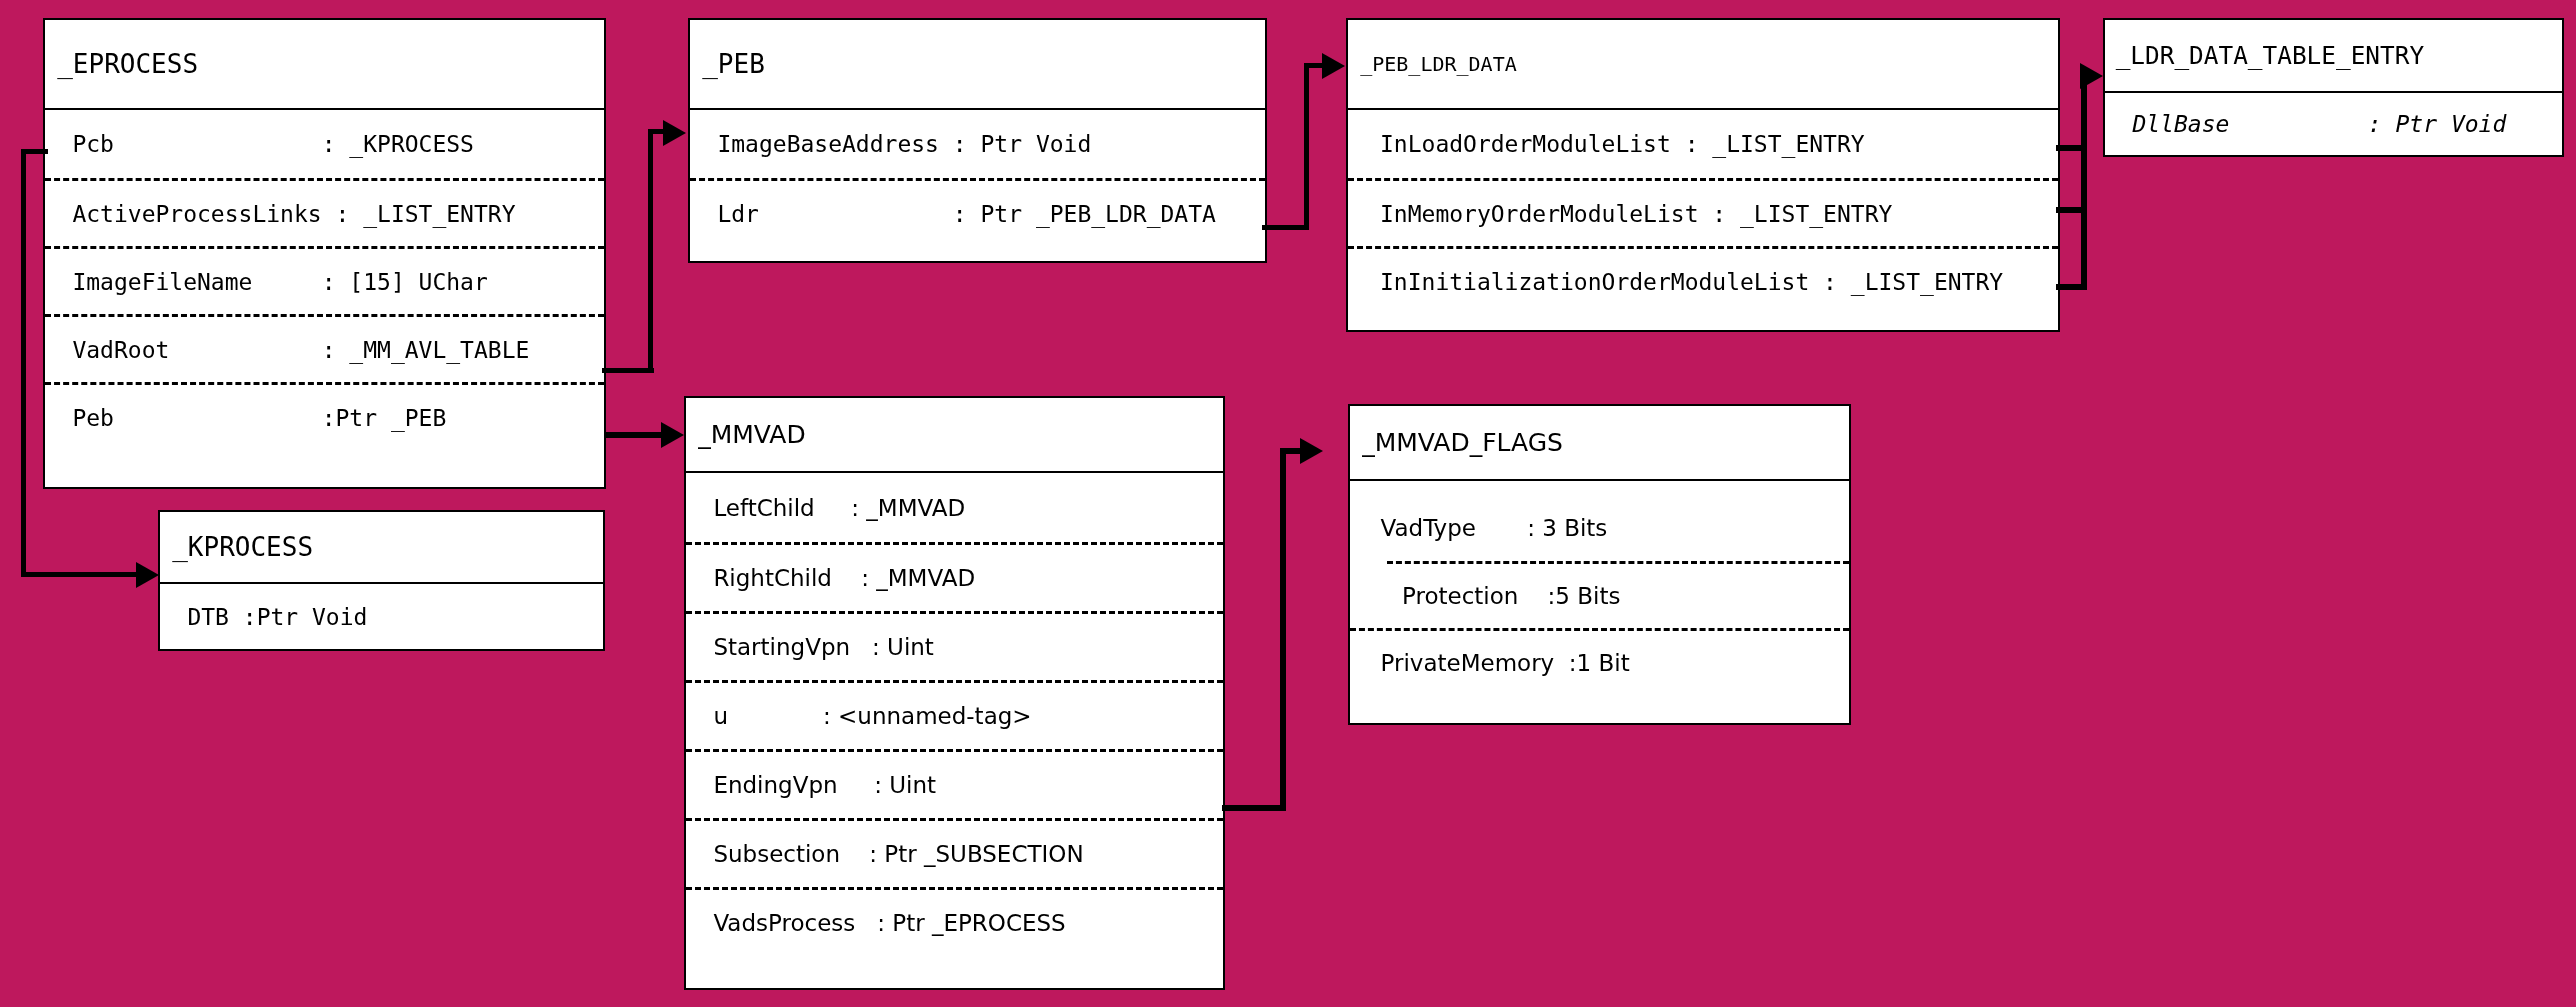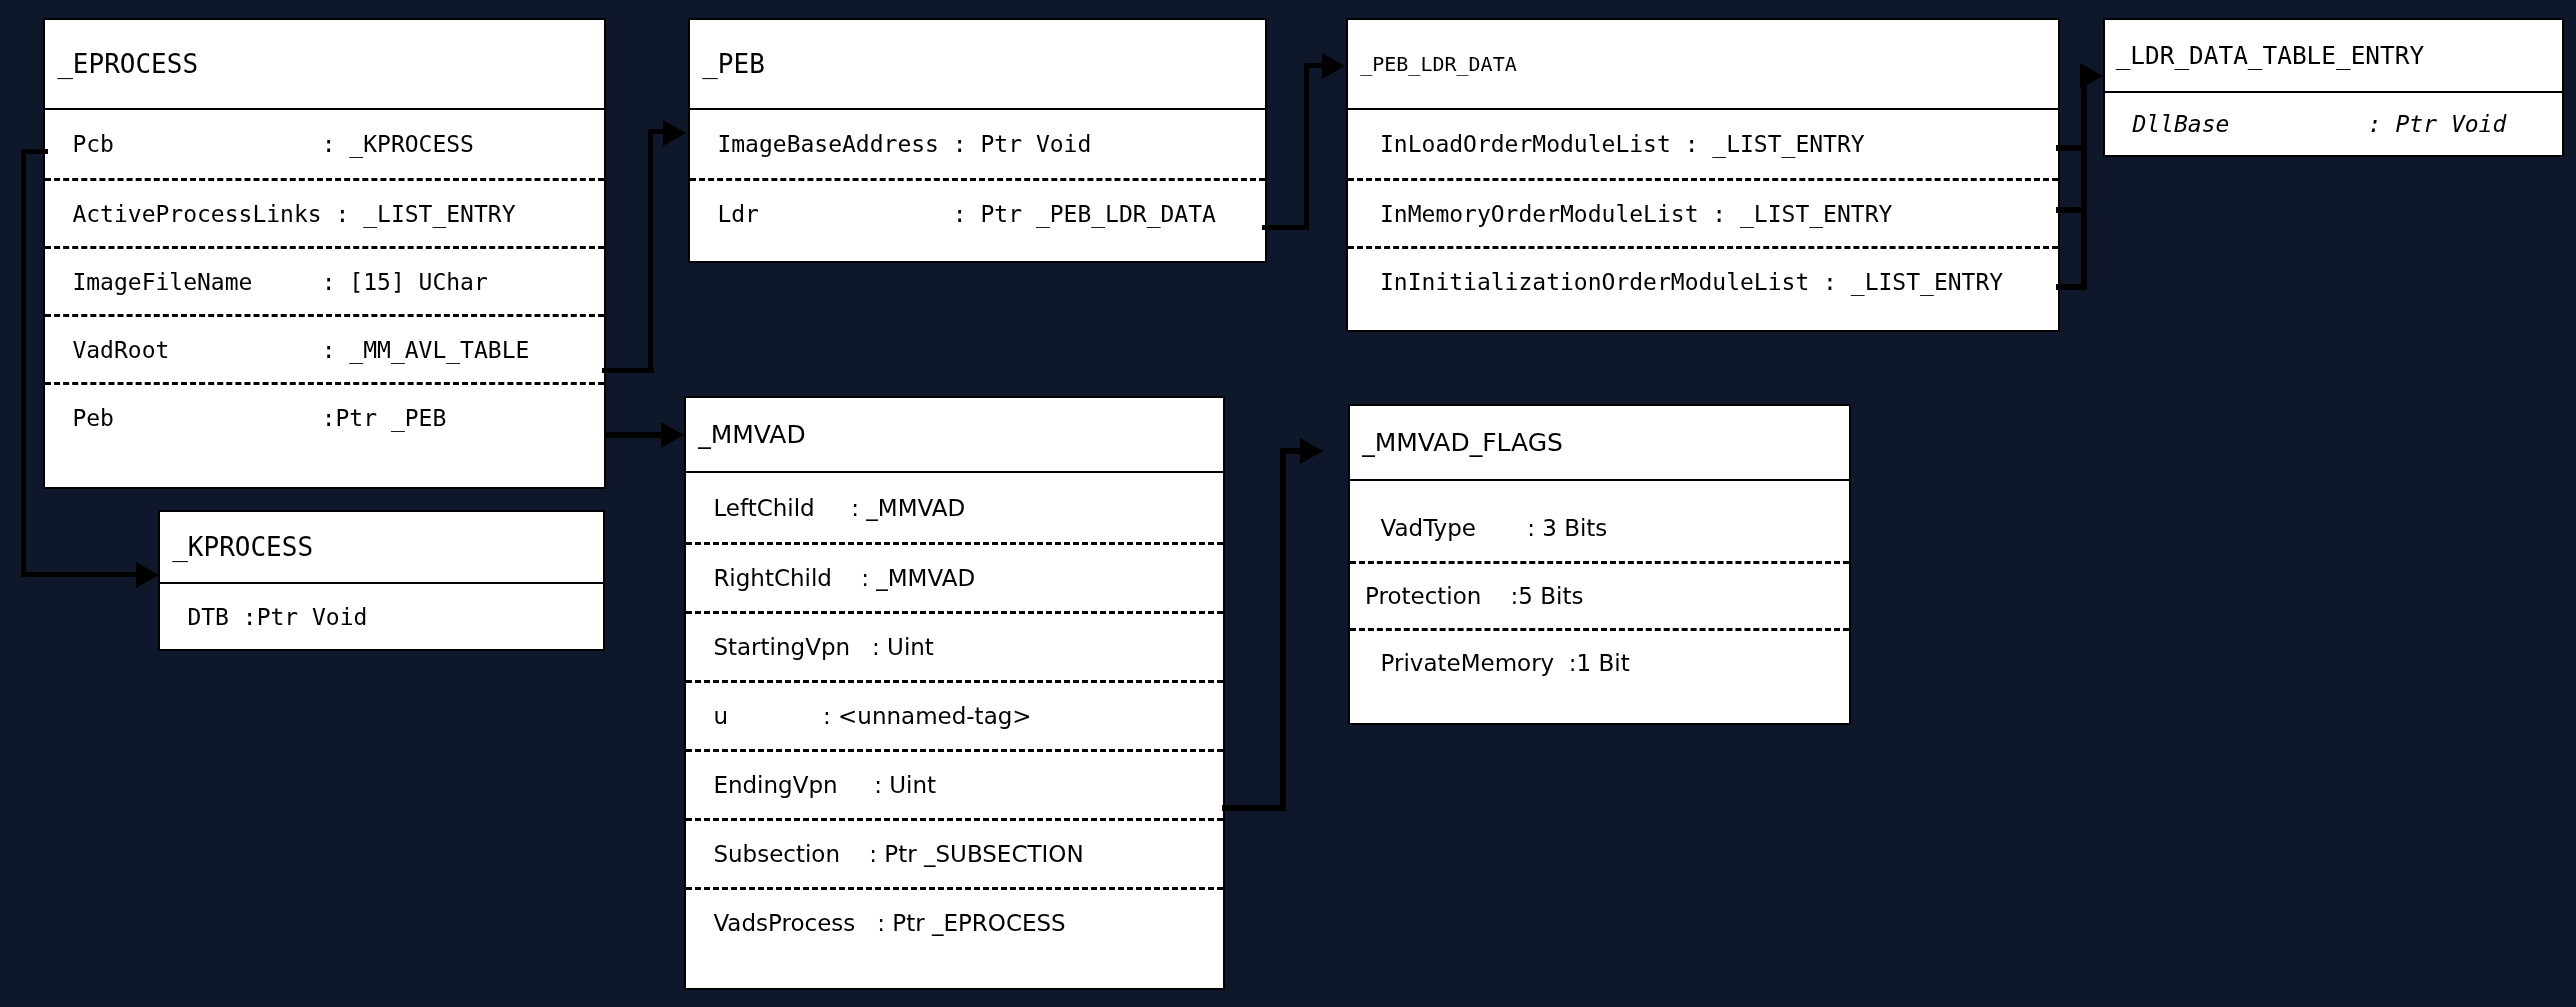--- a/index.html
+++ b/index.html
@@ -5,21 +5,21 @@
 <style>
   html, body {
     margin: 0;
     padding: 0;
     background: #ffffff;
   }
   #canvas {
     position: relative;
     width: 2576px;
     height: 1007px;
-    background: #0f172a;
+    background: #be185d;
     overflow: hidden;
   }
   
   .box {
     position: absolute;
     box-sizing: border-box;
     border: 2.3px solid #000000;
     background: #ffffff;
   }
   .box-title {
@@ -148,21 +148,21 @@
       <div class="field sep" style="height:69px; font-size:23px;">VadsProcess   : Ptr _EPROCESS</div>
     </div>
   </div>
 
   <div class="box sans" style="left:1348px; top:404px; width:503px; height:321px;">
     <div class="box-title" style="height:75px; font-size:25px;">
       <span>_MMVAD_FLAGS</span>
     </div>
     <div class="fields" style="top:88px; height:242px;">
       <div class="field" style="height:67px; font-size:23px; padding-left:30.5px;">VadType       : 3 Bits</div>
-      <div class="field sep" style="height:67px; font-size:23px; padding-left:15px;">Protection    :5 Bits</div>
+      <div class="field sep" style="height:67px; font-size:23px; padding-left:15px;margin-left:37px;">Protection    :5 Bits</div>
       <div class="field sep" style="height:67px; font-size:23px; padding-left:30.5px;">PrivateMemory  :1 Bit</div>
     </div>
   </div>
 
   <div class="hline" style="left:20.6px; top:149px; width:27.4px; height:5.3px;"></div>
   <div class="vline" style="left:20.6px; top:149px; width:5.3px; height:428px;"></div>
   <div class="hline" style="left:20.6px; top:572px; width:116px; height:5.3px;"></div>
   <div class="arrow-right" style="left:136px; top:562px;"></div>
 
   <div class="hline" style="left:602px; top:368px; width:52px; height:5.3px;"></div>

